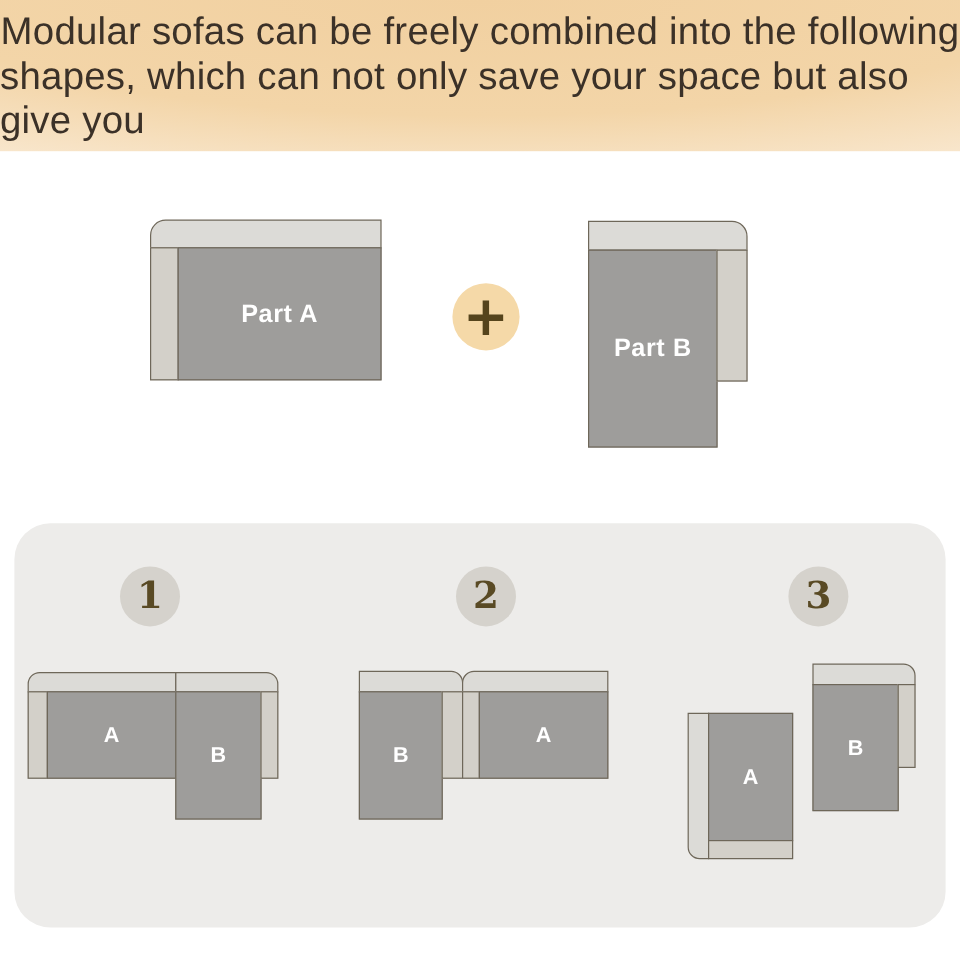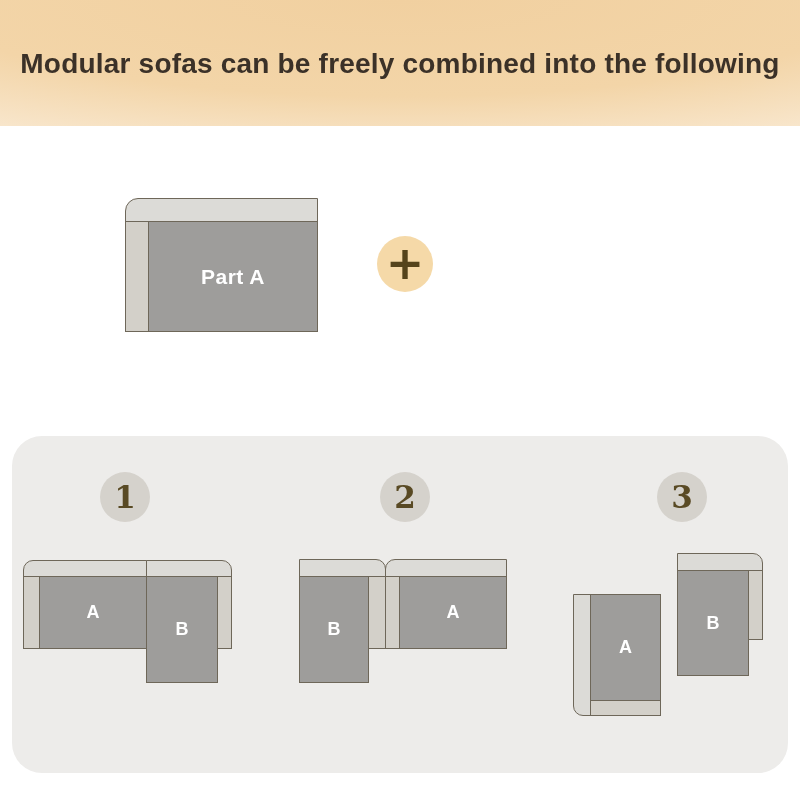--- a/index.html
+++ b/index.html
@@ -8,43 +8,43 @@
     background:#ffffff;font-family:"Liberation Sans",sans-serif;
   }
   
   .header{
     position:absolute;left:0;top:0;width:800px;height:126px;
     background:
       radial-gradient(130% 170% at 50% 0%, #f1d0a0 0%, #f3d5a8 45%, #f9e9d2 75%, #fefcf8 100%);
     display:flex;flex-direction:column;align-items:center;justify-content:center;
   }
   .title-line{
-    color:#3b3128;font-size:28px;line-height:37px;text-align:right;
-    letter-spacing:0.2px;font-weight:700;
+    color:#3b3128;font-size:32px;line-height:37px;text-align:left;
+    letter-spacing:0.2px;font-weight:400;
   }
   
   .piece{
     position:absolute;box-sizing:border-box;border:1px solid #6e6759;
   }
   .seat{background:#9e9d9b;}
   .back{background:#dcdbd7;}
   .arm{background:#d3d0c9;}
   .rtl{border-top-left-radius:13px;}
   .rtr{border-top-right-radius:13px;}
   .rtl-s{border-top-left-radius:10px;}
   .rtr-s{border-top-right-radius:10px;}
   .rbl-s{border-bottom-left-radius:10px;}
   .sofa-label{
     position:absolute;color:#ffffff;font-weight:bold;
     display:flex;align-items:center;justify-content:center;
   }
   .big-label{font-size:21px;letter-spacing:0.5px;}
   .small-label{font-size:18px;}
   
-  .part-a{position:absolute;left:125px;top:183px;width:193px;height:134px;margin-top:15px;}
+  .part-a{position:absolute;left:125px;top:183px;width:193px;height:134px;}
   .pa-back{left:0;top:0;width:193px;height:24px;}
   .pa-arm{left:0;top:23px;width:24px;height:111px;}
   .pa-seat{left:23px;top:23px;width:170px;height:111px;}
   .pa-label{left:23px;top:23px;width:170px;height:111px;}
 
   .plus-circle{
     position:absolute;left:377px;top:236px;width:56px;height:56px;border-radius:50%;
     background:#f5d9a8;display:flex;align-items:center;justify-content:center;
   }
   .plus-glyph{
@@ -108,33 +108,40 @@
   .c3-label-a{left:17px;top:41px;width:71px;height:107px;}
   .c3-label-b{left:104px;top:17px;width:72px;height:106px;}
 </style>
 </head>
 <body>
 
 <div class="canvas">
 
   <div class="header">
     <div class="title-line">Modular sofas can be freely combined into the following</div>
+    <div class="title-line">shapes, which can not only save your space but also give you</div>
   </div>
 
   <div class="part-a">
     <div class="piece back rtl pa-back"></div>
     <div class="piece arm pa-arm"></div>
     <div class="piece seat pa-seat"></div>
     <div class="sofa-label big-label pa-label">Part A</div>
   </div>
 
   <div class="plus-circle">
     <span class="plus-glyph">+</span>
   </div>
 
+  <div class="part-b">
+    <div class="piece back rtr pb-back"></div>
+    <div class="piece seat pb-seat"></div>
+    <div class="piece arm pb-arm"></div>
+    <div class="sofa-label big-label pb-label">Part B</div>
+  </div>
 
   <div class="panel"></div>
 
   <div class="badge badge-1">
     <span class="badge-num">1</span>
   </div>
   <div class="badge badge-2">
     <span class="badge-num">2</span>
   </div>
   <div class="badge badge-3">

